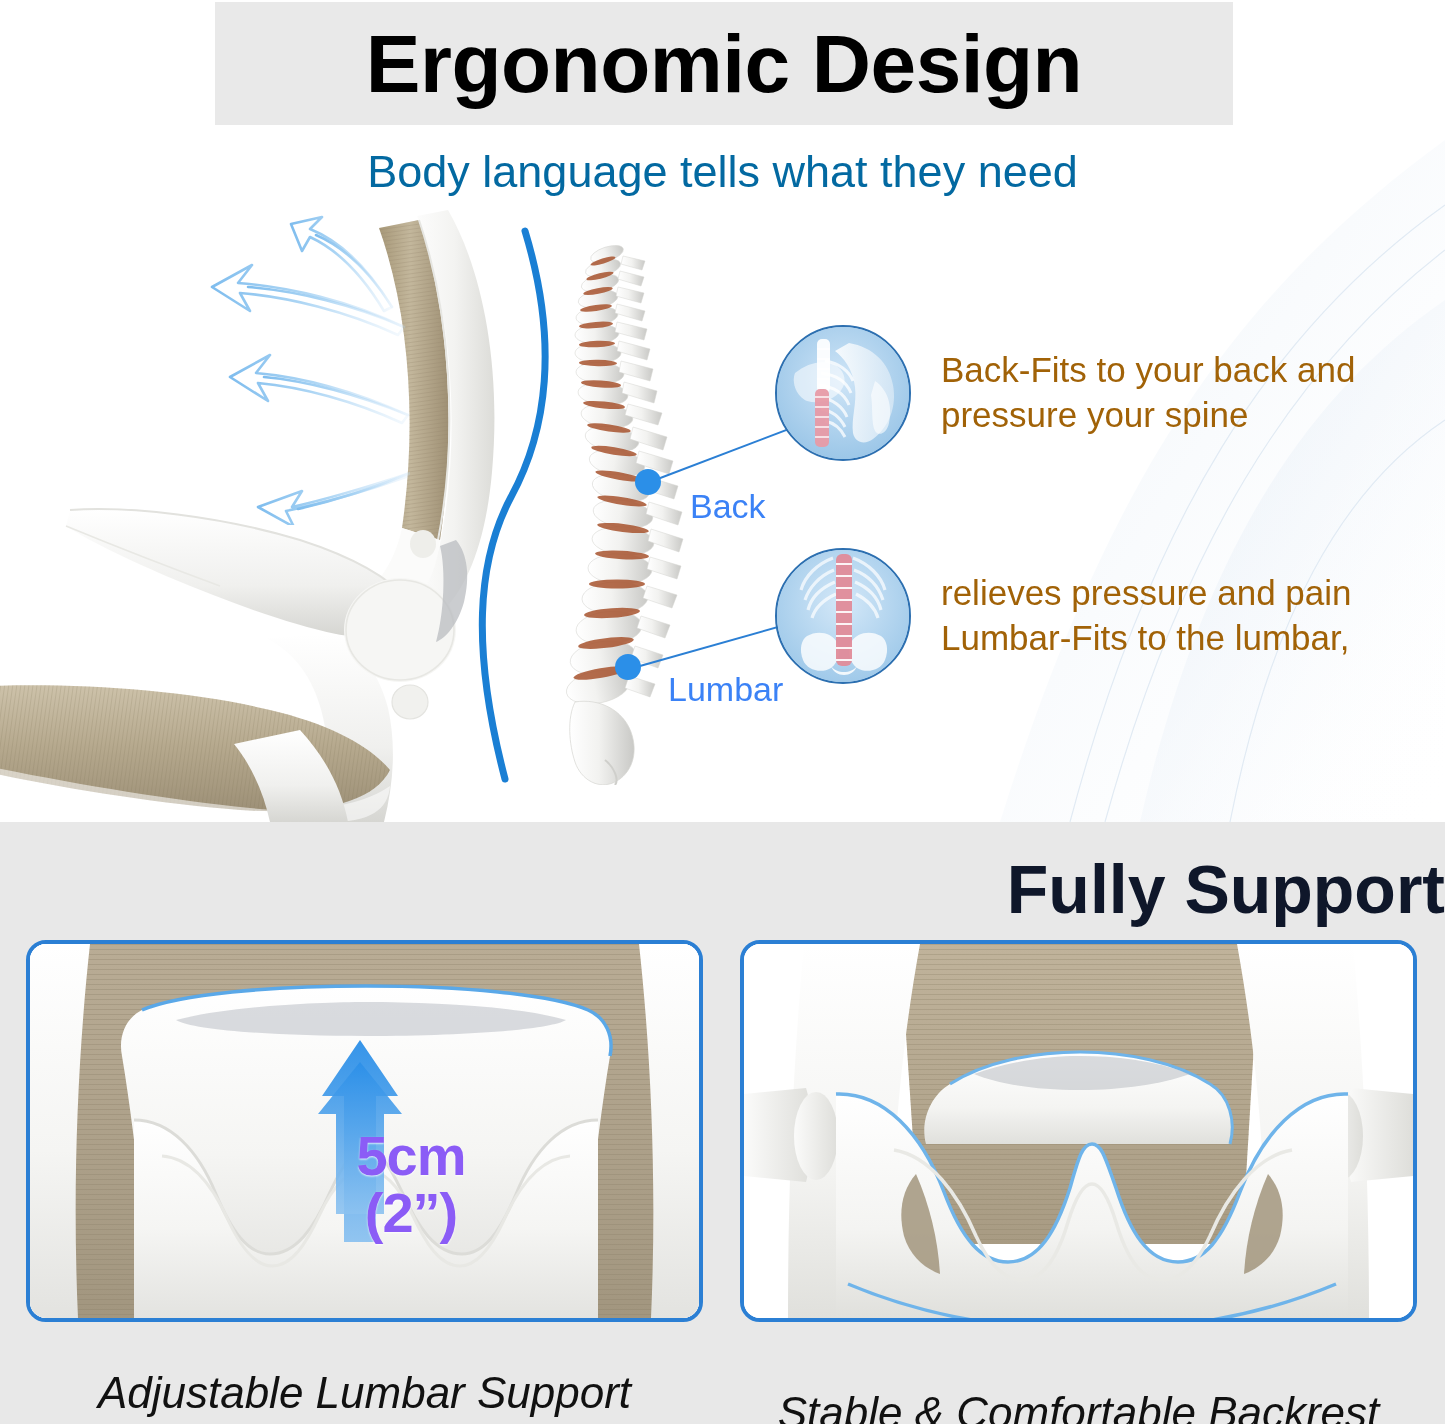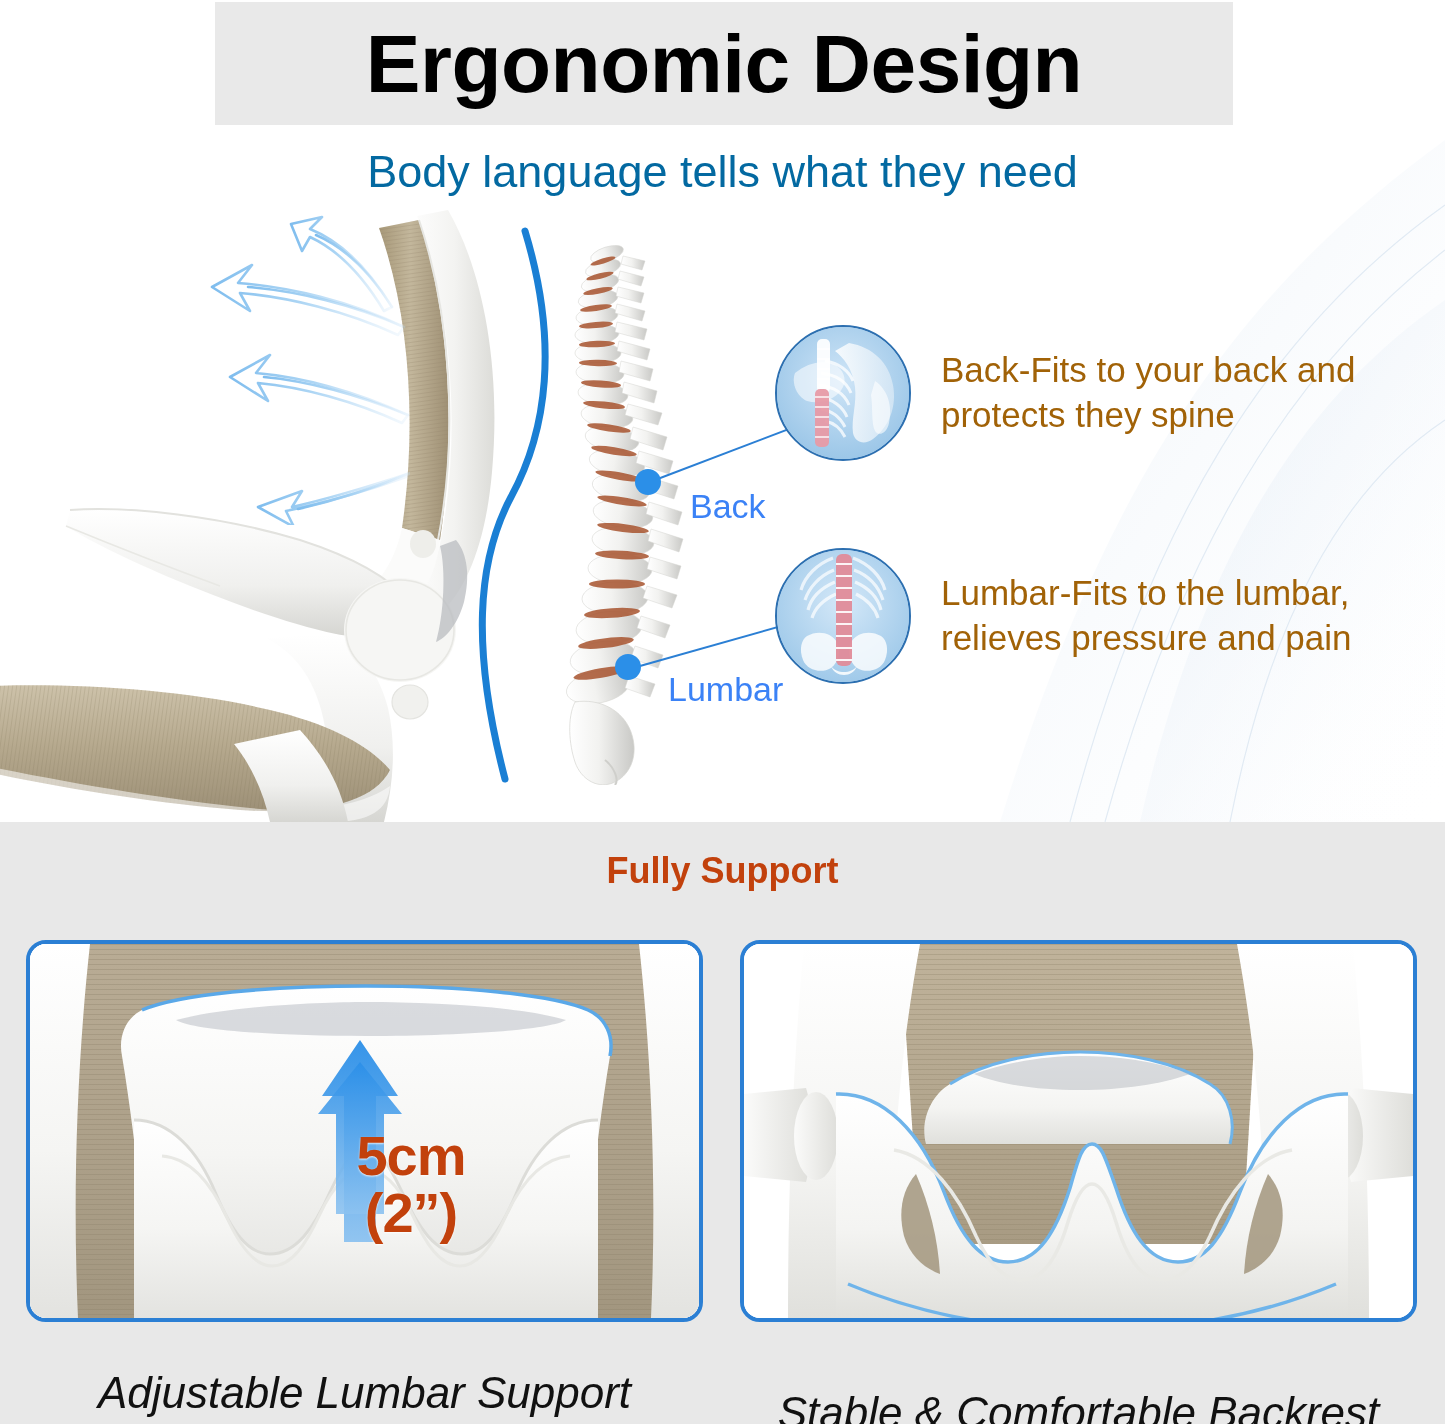--- a/index.html
+++ b/index.html
@@ -149,24 +149,24 @@
     top: 822px;
     width: 1445px;
     height: 602px;
     background: #e8e8e8;
   }
   .section-title {
     position: absolute;
     left: 0;
     top: 28px;
     width: 1445px;
-    text-align: center;
-    font-size: 36px;
+    text-align: right;
+    font-size: 68px;
     font-weight: bold;
-    color: #c2410c;
+    color: #0f172a;
     white-space: nowrap;
   }
 
   .panels {
     position: absolute;
     left: 0;
     top: 118px;
     width: 1445px;
     height: 400px;
   }
@@ -187,21 +187,21 @@
   .panel-svg { display: block; width: 100%; height: 100%; }
 
   .measure {
     position: absolute;
     left: 296px;
     top: 183px;
     width: 170px;
     text-align: center;
     font-size: 56px;
     font-weight: bold;
-    color: #c2410c;
+    color: #8b5cf6;
     line-height: 1.02;
     letter-spacing: -1px;
     text-shadow: 0 1px 2px rgba(255,255,255,0.85);
   }
   .measure .m2 { display: block; }
 
   .captions {
     position: absolute;
     left: 0;
     top: 1360px;
@@ -493,21 +493,21 @@
               <line x1="40" y1="52" x2="53" y2="52"></line>
             </g>
           </g>
 
           <path d="M98,54 C110,62 116,78 112,96 C110,106 102,110 98,104
                    C94,96 96,80 94,68 Z" fill="#ffffff" opacity="0.6"></path>
         </svg>
       </div>
       <div class="callout-text">
         <div>Back-Fits to your back and</div>
-        <div>protects they spine</div>
+        <div>pressure your spine</div>
       </div>
     </div>
 
     <div class="callout c2">
       <div class="callout-circle">
         <svg viewBox="0 0 132 132" width="132" height="132">
           <defs>
             <radialGradient id="cbg2" cx="0.5" cy="0.4" r="0.75">
               <stop offset="0%" stop-color="#d4e8f8"></stop>
               <stop offset="100%" stop-color="#93c2e6"></stop>
@@ -540,22 +540,22 @@
             <line x1="59" y1="50" x2="75" y2="50"></line>
             <line x1="59" y1="62" x2="75" y2="62"></line>
             <line x1="59" y1="74" x2="75" y2="74"></line>
             <line x1="59" y1="86" x2="75" y2="86"></line>
             <line x1="59" y1="98" x2="75" y2="98"></line>
             <line x1="59" y1="110" x2="75" y2="110"></line>
           </g>
         </svg>
       </div>
       <div class="callout-text">
+        <div>relieves pressure and pain</div>
         <div>Lumbar-Fits to the lumbar,</div>
-        <div>relieves pressure and pain</div>
       </div>
     </div>
   </div>
 
   <div class="bottom-section">
     <div class="section-title">Fully Support</div>
 
     <div class="panels">
 
       <div class="panel left">

